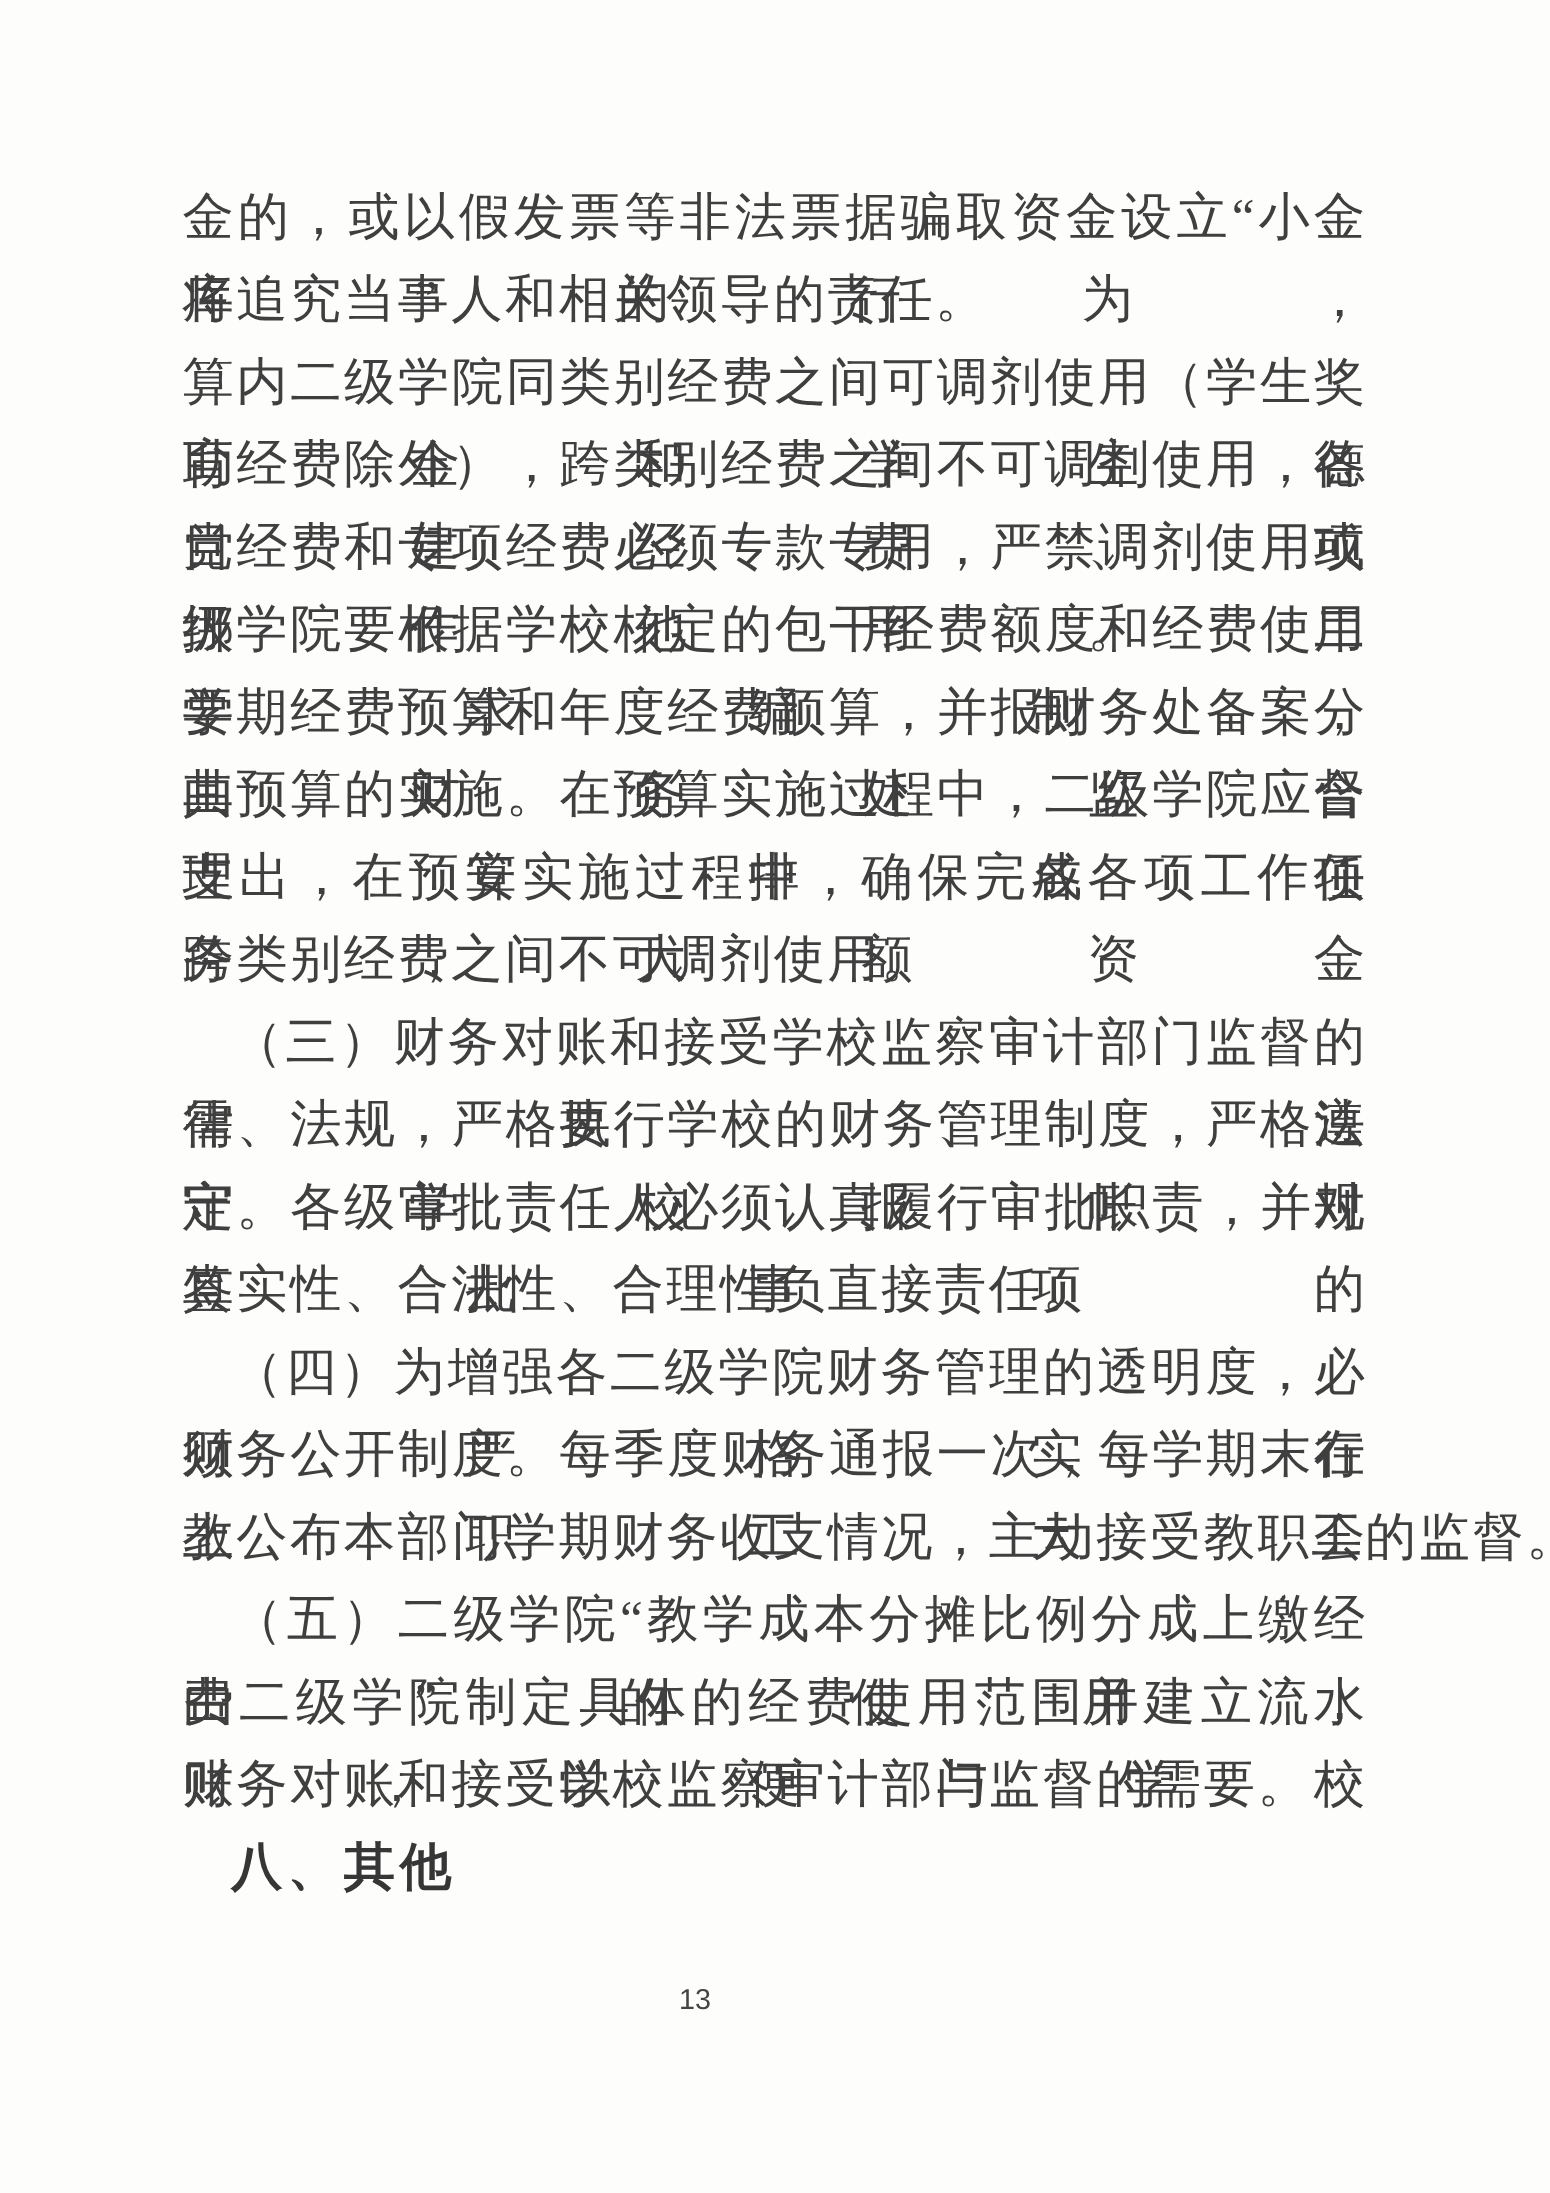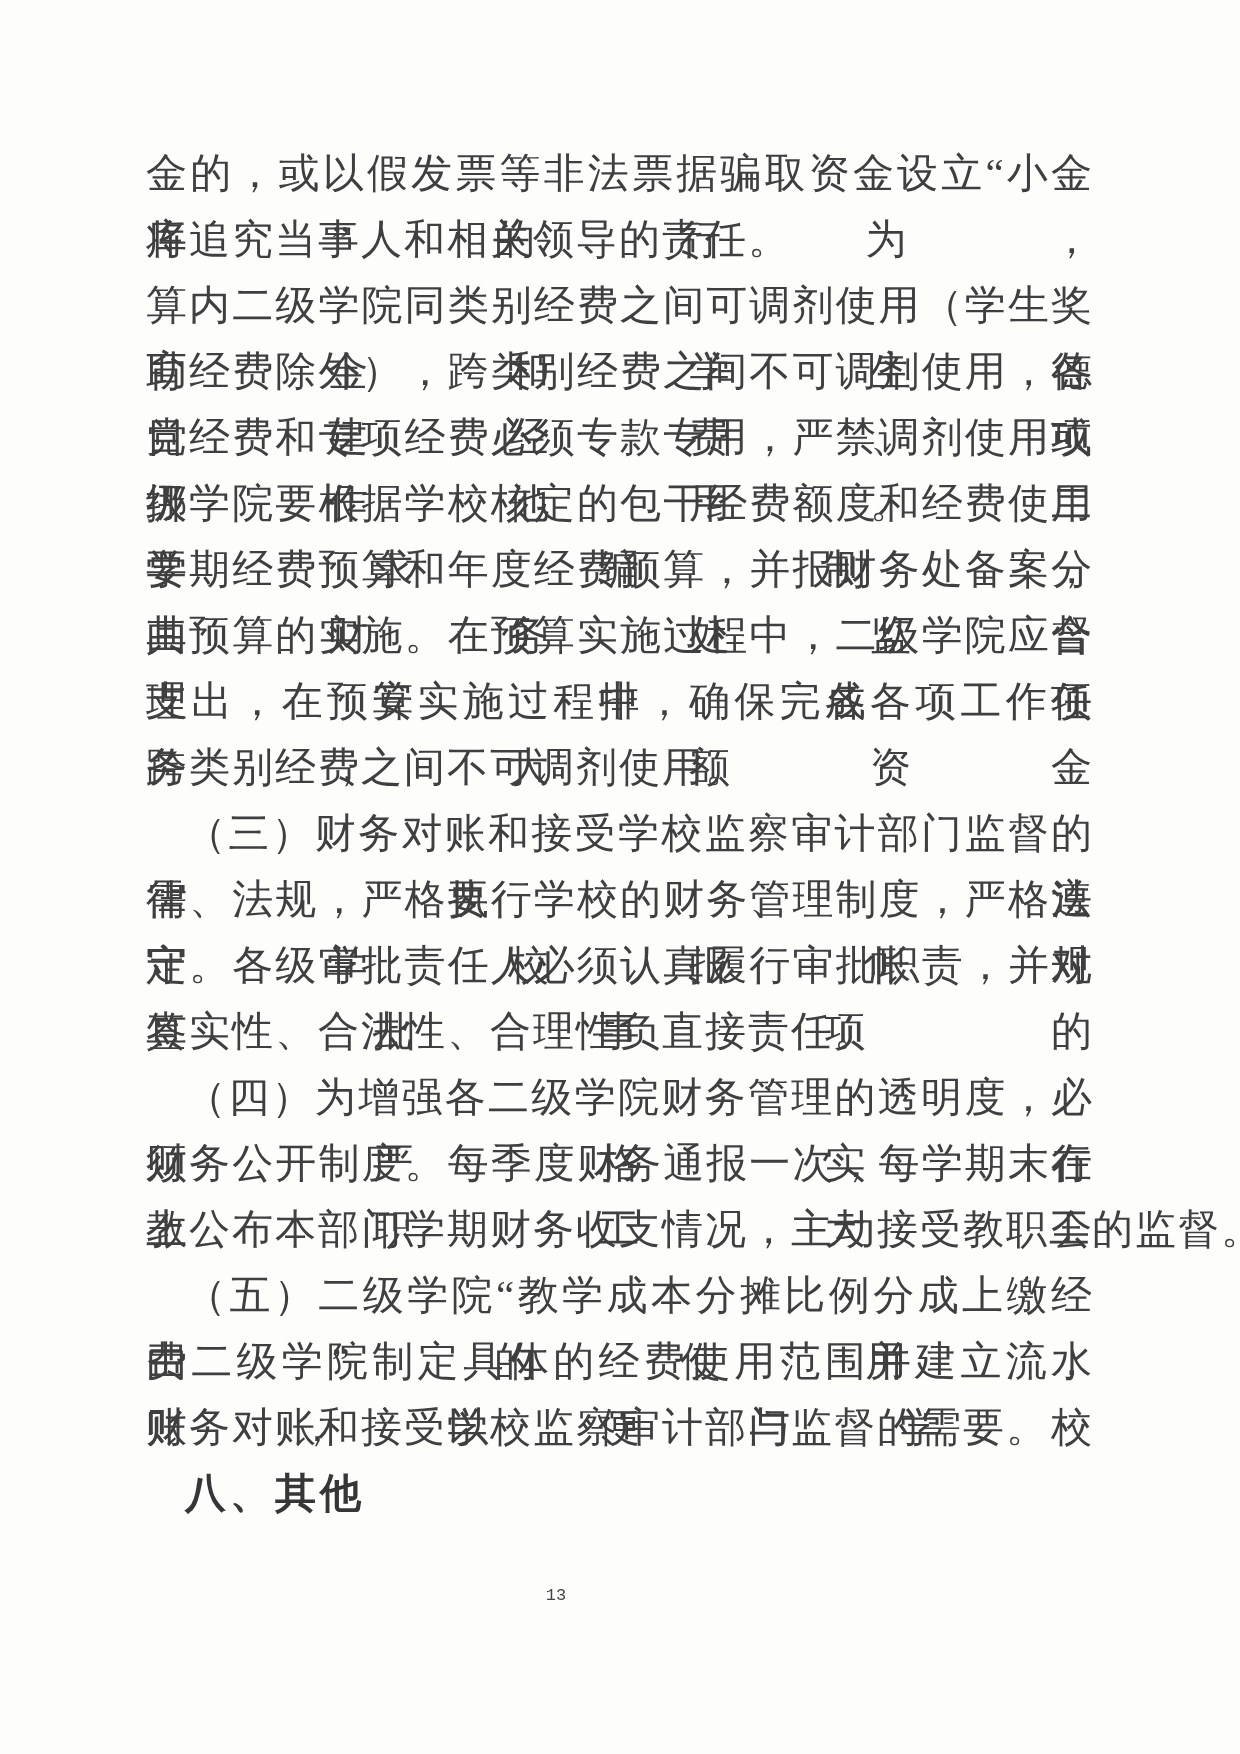--- a/index.html
+++ b/index.html
@@ -48,23 +48,23 @@
     color: #363636;
     letter-spacing: 4px;
   }
 
   .page-number {
     position: absolute;
     left: 496px;
     top: 1586px;
     width: 120px;
     text-align: center;
-    font-size: 17px;
+    font-size: 23px;
     color: #444;
-    font-family: Liberation Mono, monospace;
+    font-family: Liberation Sans, sans-serif;
   }
 </style>
 </head>
 <body>
 
 <div class="page">
   <div class="content" id="doc-lines">
       <div class="line justify">金的，或以假发票等非法票据骗取资金设立“小金库”的行为，</div>
       <div class="line">将追究当事人和相关领导的责任。</div>
       <div class="line justify">算内二级学院同类别经费之间可调剂使用（学生奖助金和学生德</div>

